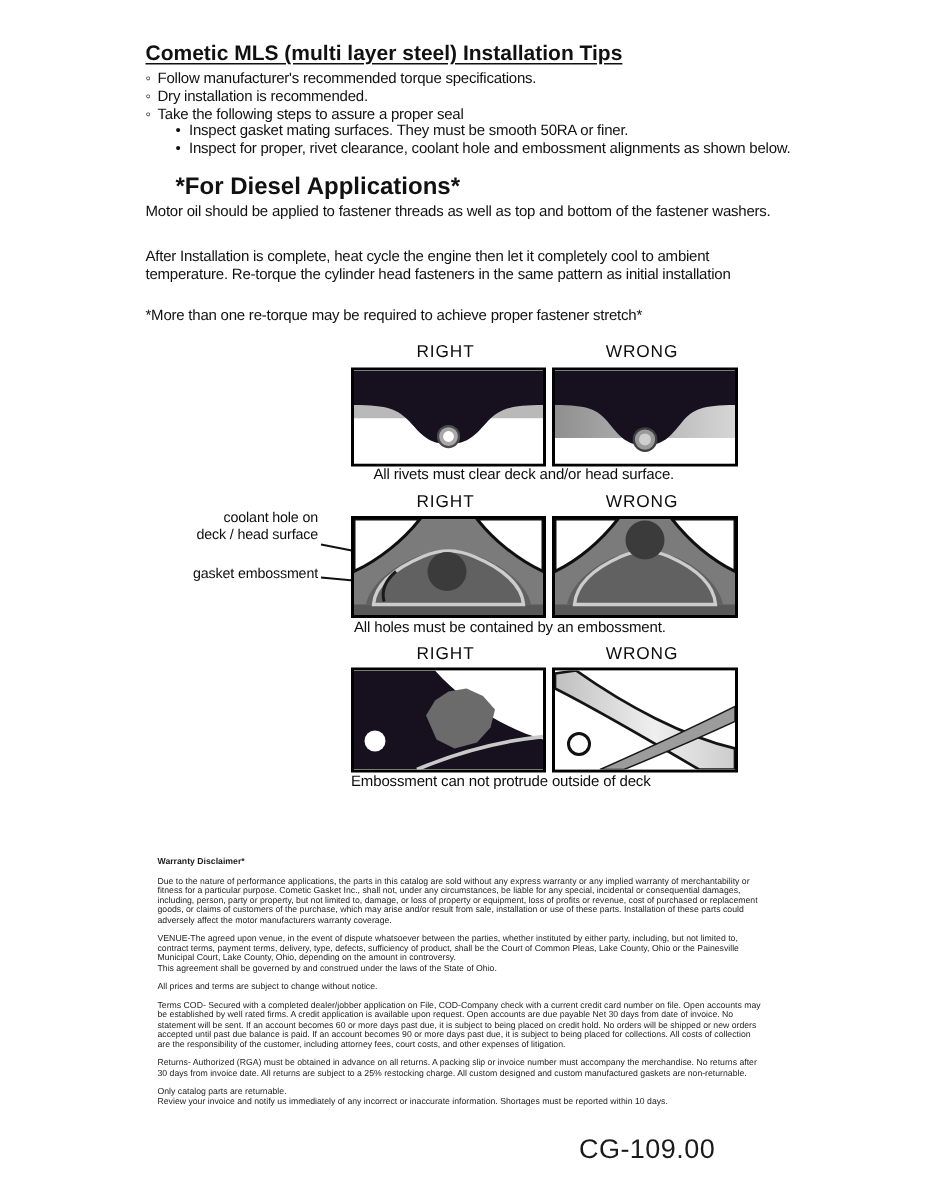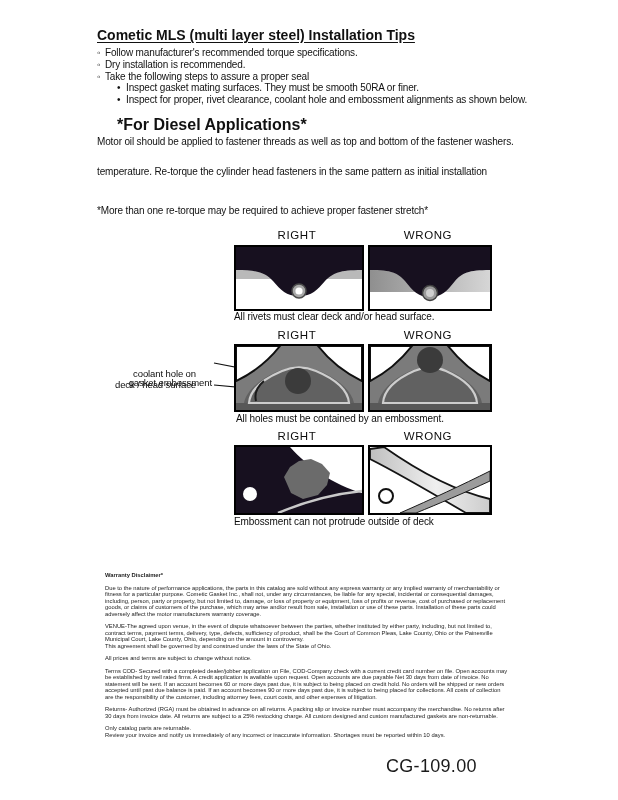--- a/index.html
+++ b/index.html
@@ -57,20 +57,21 @@
       <span class="mk">•</span>
       <span>Inspect for proper, rivet clearance, coolant hole and embossment alignments as shown below.</span>
     </div>
   </div>
 
   <div class="abs diesel-head">*For Diesel Applications*</div>
   <div class="abs para p1 nowrap">
       <div>Motor oil should be applied to fastener threads as well as top and bottom of the fastener washers.</div>
     </div>
   <div class="abs para p2 nowrap">
+      <div>After Installation is complete, heat cycle the engine then let it completely cool to ambient</div>
       <div>temperature. Re-torque the cylinder head fasteners in the same pattern as initial installation</div>
     </div>
   <div class="abs note">*More than one re-torque may be required to achieve proper fastener stretch*</div>
 
   <div class="abs fig-label" style="left:234px;top:229px;width:126px;">RIGHT</div>
   <div class="abs fig-label" style="left:368px;top:229px;width:120px;">WRONG</div>
 
   <div class="abs diagram" style="left:234px;top:245px;">
     <svg width="126" height="62" viewBox="0 0 126 62">
       <rect x="0" y="0" width="126" height="62" fill="#ffffff"></rect>
@@ -90,26 +91,26 @@
         </linearGradient>
       </defs>
       <rect x="0" y="0" width="120" height="62" fill="#ffffff"></rect>
       <rect x="0" y="23" width="120" height="22" fill="url(#g1)"></rect>
       <rect x="0" y="45" width="120" height="17" fill="#ffffff"></rect>
       <path d="M0,0 H120 V23 C98,23 92,26 85,34 C77,44 72,50 60,50 C48,50 43,44 35,34 C28,26 22,23 0,23 Z" fill="#17101f"></path>
       <circle cx="60" cy="46" r="7.5" fill="#9a9a9a" stroke="#3f3f3f" stroke-width="1.5"></circle>
       <circle cx="60" cy="46" r="4" fill="#cfcfcf"></circle>
     </svg>
   </div>
-  <div class="abs caption" style="left:234px;top:311px;">All rivets must clear deck and/or head surface.</div>
+  <div class="abs caption" style="left:249px;top:311px;">All rivets must clear deck and/or head surface.</div>
 
   <div class="abs fig-label" style="left:234px;top:329px;width:126px;">RIGHT</div>
   <div class="abs fig-label" style="left:368px;top:329px;width:120px;">WRONG</div>
 
-  <div class="abs ann nowrap" style="left:94px;top:341px;width:102px;margin-top:28px;">
+  <div class="abs ann nowrap" style="left:110px;top:341px;width:102px;">
       <div>coolant hole on</div>
       <div>deck / head surface</div>
     </div>
   <div class="abs ann" style="left:110px;top:378px;width:102px;white-space:nowrap;text-align:right;">gasket embossment</div>
 
   <div class="abs" style="left:110px;top:330px;">
     <svg width="200" height="75" viewBox="0 0 200 75">
       <line x1="104" y1="33" x2="186" y2="49" stroke="#111" stroke-width="1.2"></line>
       <line x1="104" y1="55" x2="158" y2="60" stroke="#111" stroke-width="1.2"></line>
     </svg>

